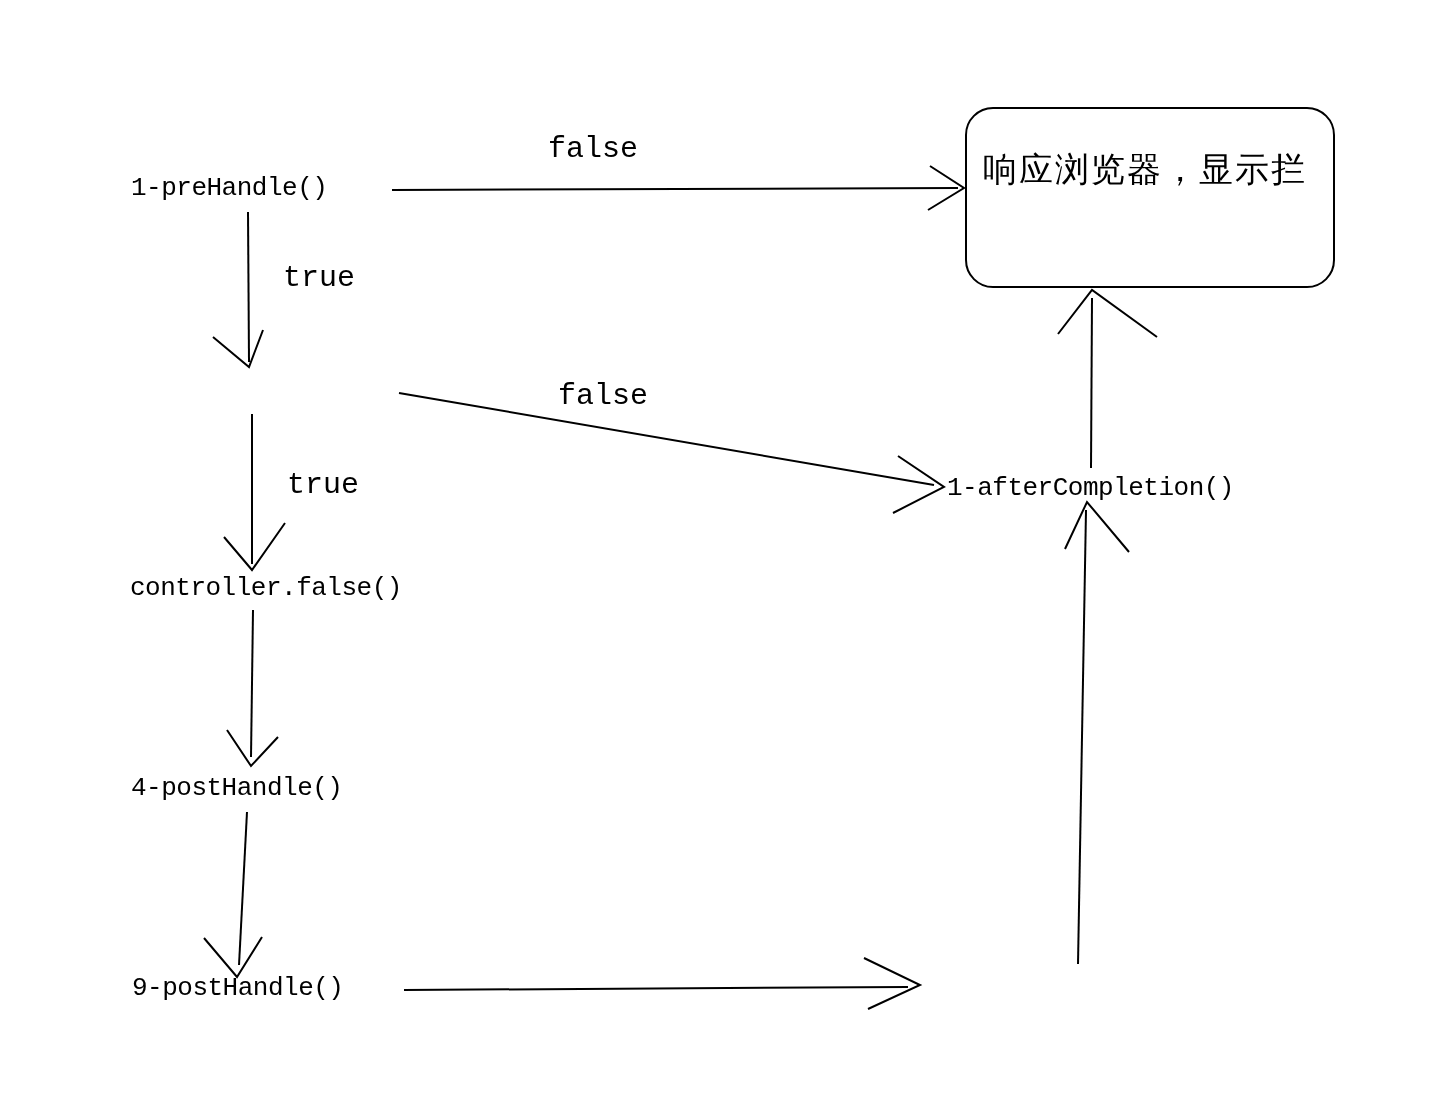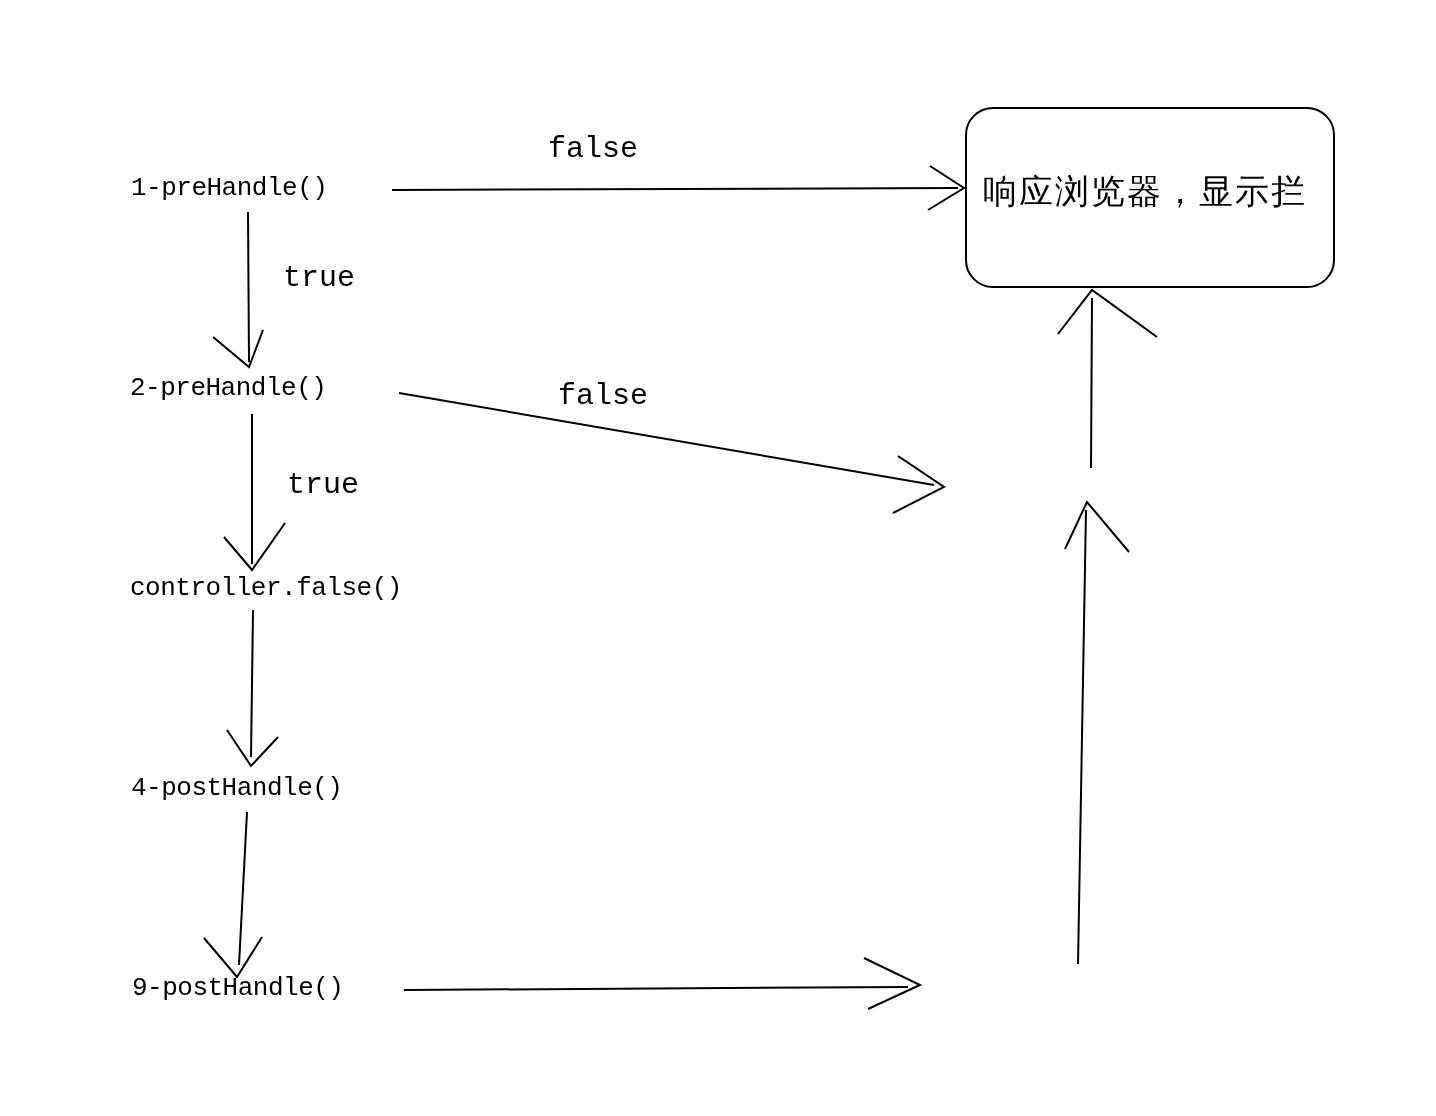--- a/index.html
+++ b/index.html
@@ -59,21 +59,22 @@
     position: relative;
     margin-left: 16px;
     font-size: 34px;
     line-height: 50px;
     letter-spacing: 2px;
     color: #000000;
     white-space: nowrap;
     font-family: "Liberation Serif", "DejaVu Serif", serif;
   }
   .cn-line.first {
-    margin-top: 58px;
+    margin-top: 38px;
+    font-family: Liberation Mono, monospace;
   }
 </style>
 </head>
 <body>
 
 <div class="canvas">
 
   <svg class="edges-svg" viewBox="0 0 1436 1116" xmlns="http://www.w3.org/2000/svg">
 
     <g>
@@ -117,28 +118,28 @@
     </g>
 
     <g>
       <line x1="1091" y1="468" x2="1092" y2="298"></line>
       <polyline points="1058,334 1092,290 1157,337"></polyline>
     </g>
   </svg>
 
   <div class="node" style="left:131px; top:170px">1-preHandle()</div>
 
-  <div class="node" style="left:130px; top:370px">2-preHandle()</div>
 
   <div class="node" style="left:130px; top:570px">controller.false()</div>
 
   <div class="node" style="left:131px; top:770px">4-postHandle()</div>
 
   <div class="node" style="left:132px; top:970px">9-postHandle()</div>
 
+  <div class="node" style="left:947px; top:470px">1-afterCompletion()</div>
 
 
   <div class="browser-box">
     <div class="cn-line first">响应浏览器，显示拦</div>
   </div>
 
   <div class="edge-label" style="left:548px; top:132px">false</div>
 
   <div class="edge-label" style="left:283px; top:261px">true</div>
 

